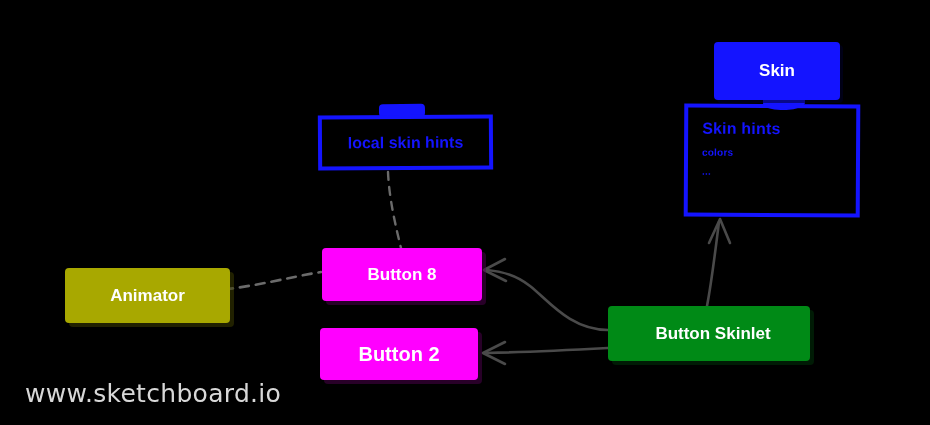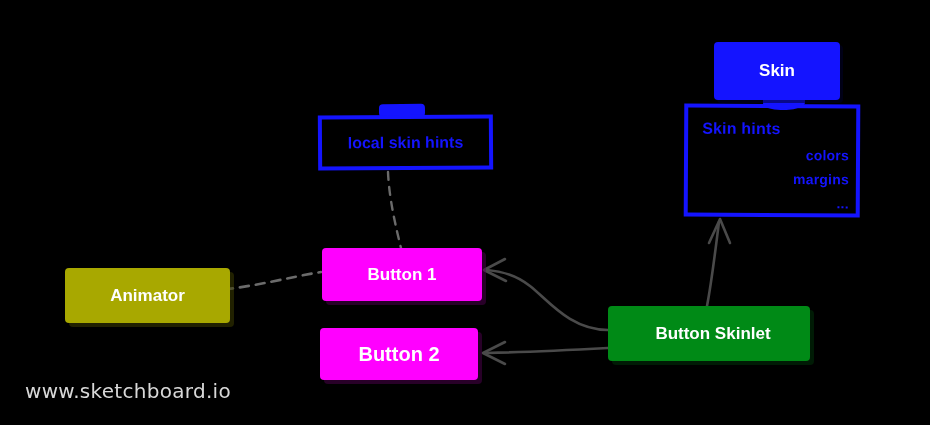--- a/index.html
+++ b/index.html
@@ -106,40 +106,39 @@
     transform: rotate(0.3deg);
   }
   .sh-title {
     font-size: 16px;
     font-weight: bold;
     color: #1414ff;
     margin-bottom: 9px;
     letter-spacing: 0.2px;
   }
   .sh-item {
-    font-size: 14px;
+    font-size: 10px;
     font-weight: bold;
     color: #1414ff;
     margin-bottom: 8px;
     letter-spacing: 0.2px;
-    text-align: right;
   }
   
   #edges {
     position: absolute;
     left: 0; top: 0;
     width: 930px; height: 425px;
     pointer-events: none;
   }
   
   .watermark {
     position: absolute;
     left: 25px; top: 379px;
     color: #d8d8d8;
-    font-size: 20px;
+    font-size: 25px;
     font-family: "DejaVu Sans", sans-serif;
     letter-spacing: 0.3px;
   }
 </style>
 </head>
 <body>
 
 <div id="canvas">
 
   <svg id="edges" viewBox="0 0 930 425" xmlns="http://www.w3.org/2000/svg">
@@ -159,31 +158,30 @@
   </svg>
 
   <div class="skin-tail"></div>
   <div class="node solid node-skin">
     <span>Skin</span>
   </div>
 
   <div class="node outline node-skin-hints">
     <div class="sh-title">Skin hints</div>
     <div class="sh-item">colors</div>
-    <div class="sh-item">margins</div>
     <div class="sh-item">...</div>
   </div>
 
   <div class="local-hints-tab"></div>
   <div class="node outline node-local-hints">
     <span>local skin hints</span>
   </div>
 
   <div class="node solid node-button1">
-    <span>Button 1</span>
+    <span>Button 8</span>
   </div>
 
   <div class="node solid node-button2">
     <span>Button 2</span>
   </div>
 
   <div class="node solid node-animator">
     <span>Animator</span>
   </div>
 

